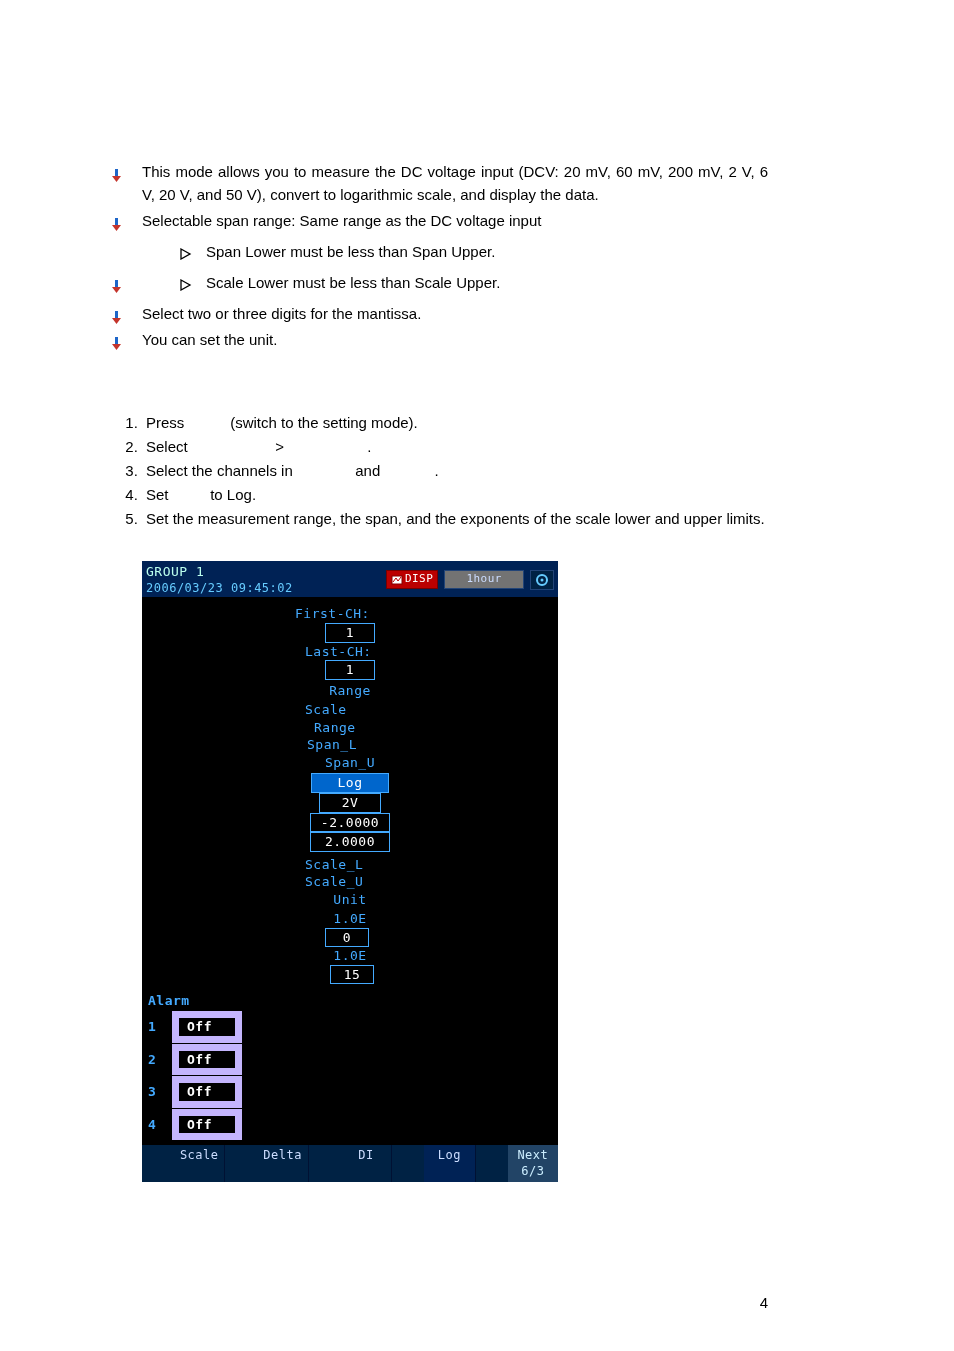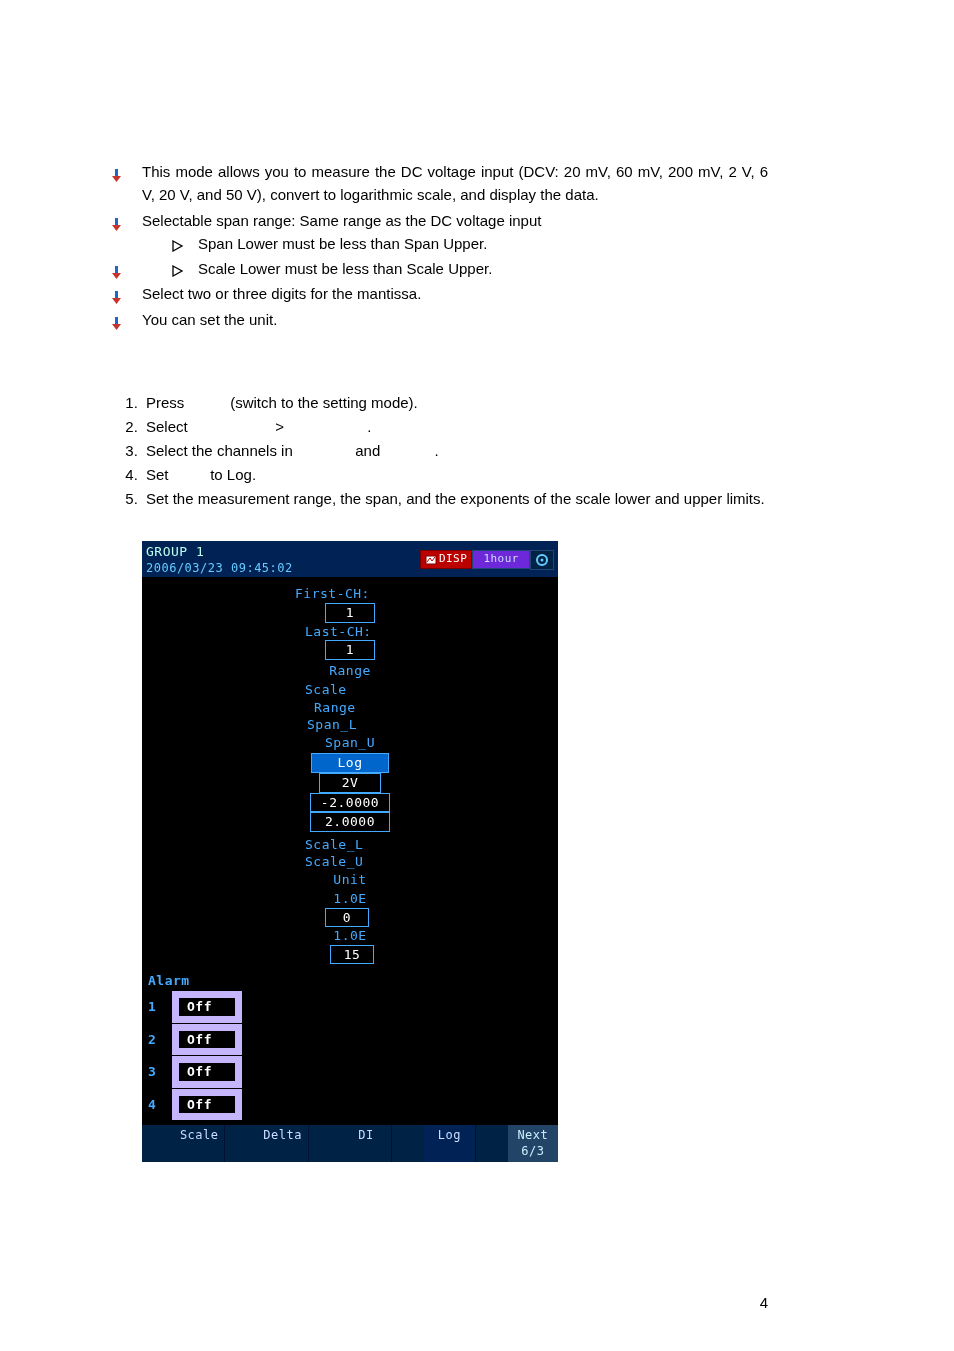--- a/index.html
+++ b/index.html
@@ -29,21 +29,21 @@
     line-height: 1.55;
     font-size: 15px;
     text-align: justify;
   }
   .bullets > li .down-arrow-icon {
     position: absolute;
     left: 0; top: 6px;
   }
   .sub {
     list-style: none;
-    margin: 0;
+    margin: 8px;
     padding: 0 0 0 30px;
   }
   .sub > li {
     position: relative;
     padding-left: 26px;
     font-size: 15px;
   }
   .sub > li .chevron-icon {
     position: absolute;
     left: 0; top:  3px;
@@ -69,28 +69,28 @@
   .ss-header {
     background:#025;
     color:#ccf;
     padding:2px 4px 1px 4px;
     display:flex;
     align-items:center;
   }
   .ss-header .title-block { flex:0 0 auto; }
   .ss-header .title-line1 { color:#bfe; font-size:13px; }
   .ss-header .title-line2 { color:#6cf; font-size:12px; }
-  .ss-header .hdr-right { margin-left:auto; display:flex; align-items:center; }
+  .ss-header .hdr-right { margin-left:auto; display:flex; align-items:center; gap:6px;}
   .ss-disp {
     background:#b00;color:#fff;font-size:11px;padding:1px 4px;
     display:inline-flex;align-items:center;gap:2px;border:1px solid #700;
   }
   .ss-period {
-    background:#6d28d9;color:#cdf;border:1px solid #247;
-    font-size:11px;padding:1px 10px;
+    background:#737373;color:#cdf;border:1px solid #247;
+    font-size:11px;padding:1px 21px;
   }
   .ss-gear {
     width:22px;height:18px;background:#024;border:1px solid #247;
     display:inline-flex;align-items:center;justify-content:center;
   }
   .ss-body {
     background:#000;color:#4af;padding:6px 6px 4px 6px;
   }
   .ss-row { display:flex; align-items:center; margin:2px 4px;flex-direction:column;}
   .ss-cell-label { color:#4af; }

